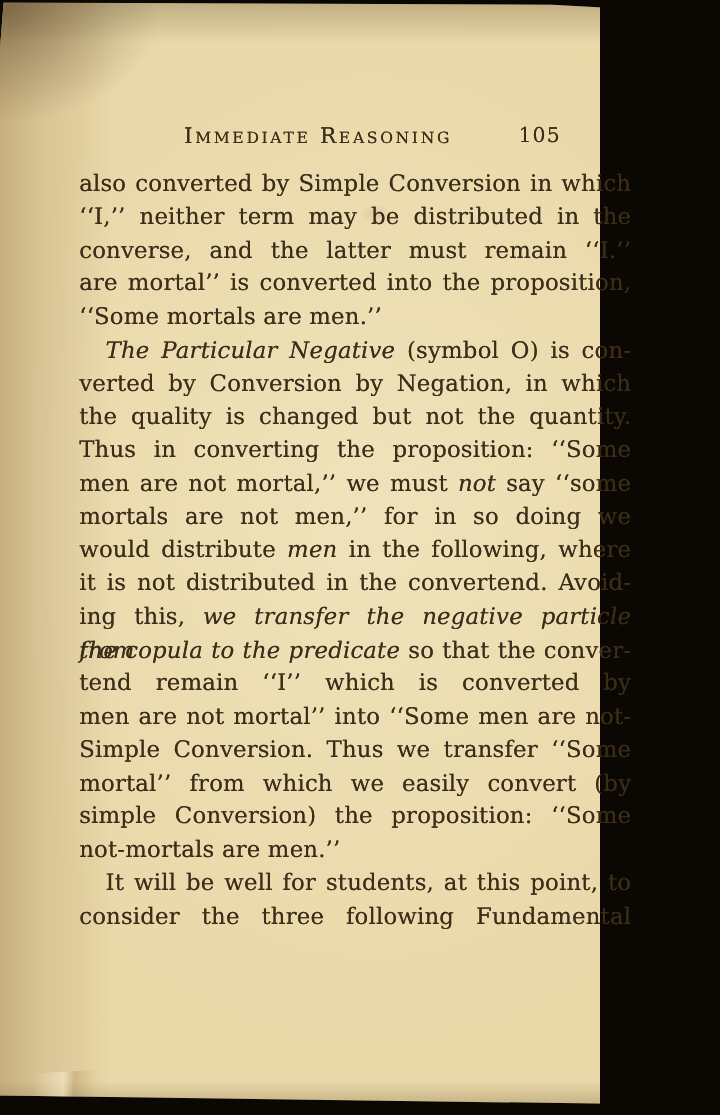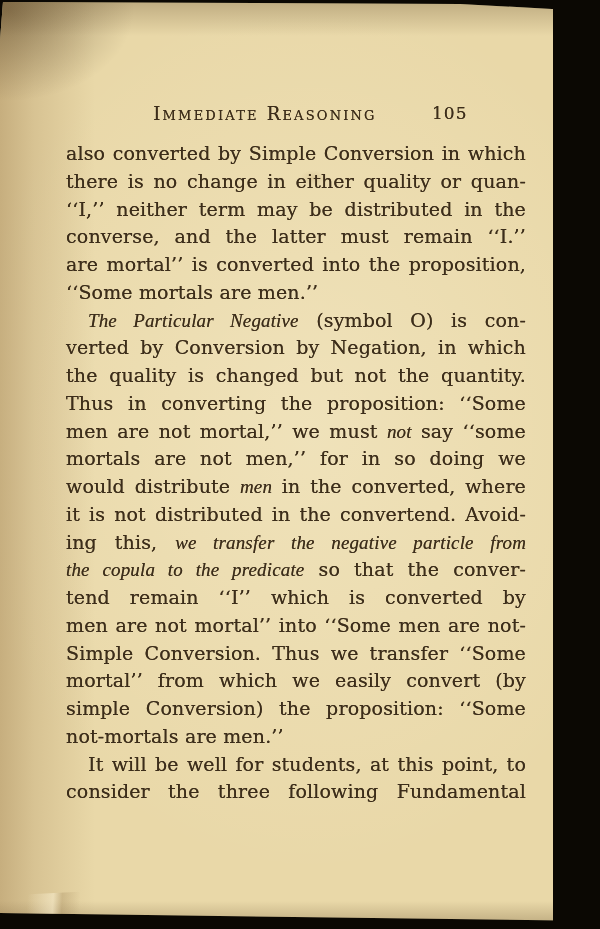--- a/index.html
+++ b/index.html
@@ -9,21 +9,21 @@
     overflow: hidden;
     font-family: "DejaVu Serif", serif;
   }
   .scan {
     position: relative;
     width: 600px; height: 929px;
     background: #0b0803;
   }
   .page {
     position: absolute;
-    left: 0; top: 0; width: 553px; height: 929px;
+    left: 0; top: 0; width: 500px; height: 929px;
     clip-path: polygon(3px 2px, 460px 4px, 552px 9px, 600px 6px, 600px 921px, 0px 913px, 0px 40px);
     background:
       radial-gradient(180px 130px at 8px 10px, rgba(82,62,34,0.50), rgba(82,62,34,0) 70%),
       linear-gradient(180deg, rgba(105,82,48,0.34), rgba(105,82,48,0) 36px),
       linear-gradient(0deg, rgba(105,82,48,0.40), rgba(105,82,48,0) 28px),
       linear-gradient(90deg, rgba(170,140,92,0.55) 0px, rgba(170,140,92,0.28) 34px, rgba(170,140,92,0) 95px),
       linear-gradient(90deg, rgba(0,0,0,0) 555px, rgba(160,130,80,0.22) 580px, rgba(116,92,53,0.55) 589px, rgba(240,222,175,0.85) 592px, rgba(150,122,75,0.35) 596px, rgba(205,180,130,0.55) 600px),
       radial-gradient(420px 520px at 310px 430px, rgba(255,249,228,0.30), rgba(255,249,228,0) 85%),
       #e9d8a8;
   }
@@ -74,46 +74,45 @@
   }
   .line {
     text-align: justify;
     text-align-last: justify;
     height: 27.75px;
     overflow: visible;
     white-space: normal;
   }
   .line.short { text-align-last: left; }
   .line.indent { text-indent: 22px; }
-  .it { font-style: italic; font-family: Liberation Serif, serif; }
+  .it { font-style: italic; }
 </style>
 </head>
 <body>
 
 <div class="scan">
   <div class="page">
     <div class="spot-a"></div>
     <div class="header">
       <div class="running-title">Immediate Reasoning</div>
       <div class="page-number">105</div>
     </div>
     <div class="body-text">
         <div class="line"><span>also converted by Simple Conversion in which</span></div>
-        <div class="line"><span>there is no change in either quality or quan-</span></div>
         <div class="line"><span>‘‘I,’’ neither term may be distributed in the</span></div>
         <div class="line"><span>converse, and the latter must remain ‘‘I.’’</span></div>
         <div class="line"><span>are mortal’’ is converted into the proposition,</span></div>
         <div class="line short"><span>‘‘Some mortals are men.’’</span></div>
         <div class="line indent"><span class="it">The Particular Negative</span><span> (symbol O) is con-</span></div>
         <div class="line"><span>verted by Conversion by Negation, in which</span></div>
         <div class="line"><span>the quality is changed but not the quantity.</span></div>
         <div class="line"><span>Thus in converting the proposition: ‘‘Some</span></div>
         <div class="line"><span>men are not mortal,’’ we must </span><span class="it">not</span><span> say ‘‘some</span></div>
         <div class="line"><span>mortals are not men,’’ for in so doing we</span></div>
-        <div class="line"><span>would distribute </span><span class="it">men</span><span> in the converted, where</span></div>
+        <div class="line"><span>would distribute </span><span class="it">men</span><span> in the following, where</span></div>
         <div class="line"><span>it is not distributed in the convertend.  Avoid-</span></div>
         <div class="line"><span>ing this, </span><span class="it">we transfer the negative particle from</span></div>
         <div class="line"><span class="it">the copula to the predicate</span><span> so that the conver-</span></div>
         <div class="line"><span>tend remain ‘‘I’’ which is converted by</span></div>
         <div class="line"><span>men are not mortal’’ into ‘‘Some men are not-</span></div>
         <div class="line"><span>Simple Conversion.  Thus we transfer ‘‘Some</span></div>
         <div class="line"><span>mortal’’ from which we easily convert (by</span></div>
         <div class="line"><span>simple Conversion) the proposition: ‘‘Some</span></div>
         <div class="line short"><span>not-mortals are men.’’</span></div>
         <div class="line indent"><span>It will be well for students, at this point, to</span></div>

